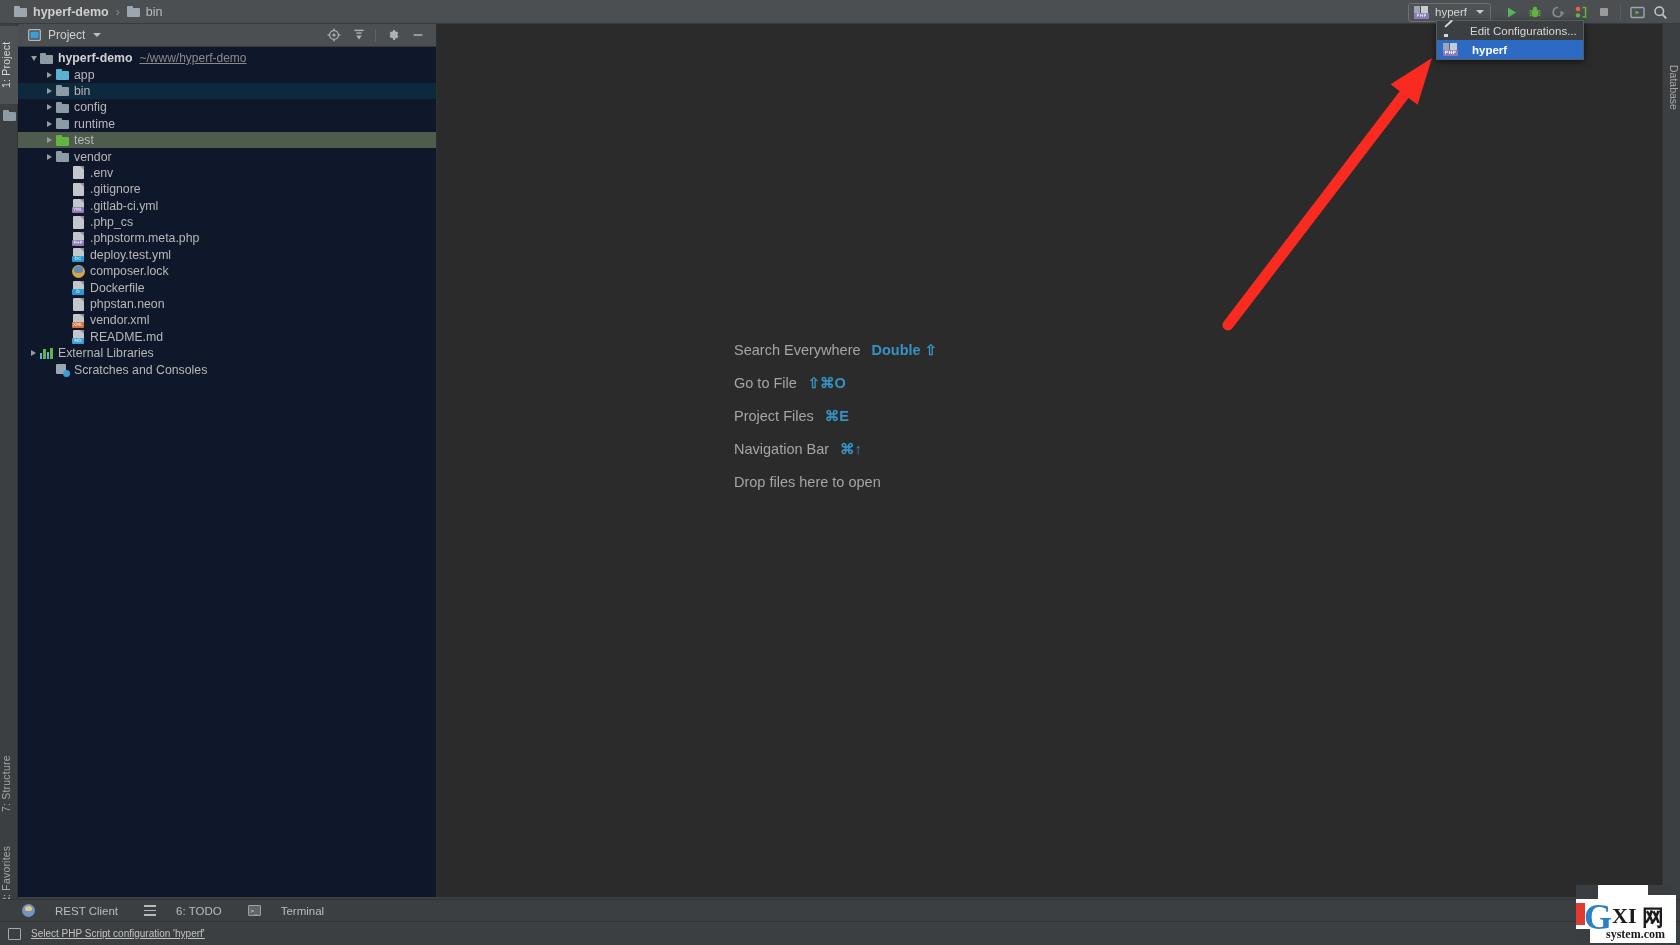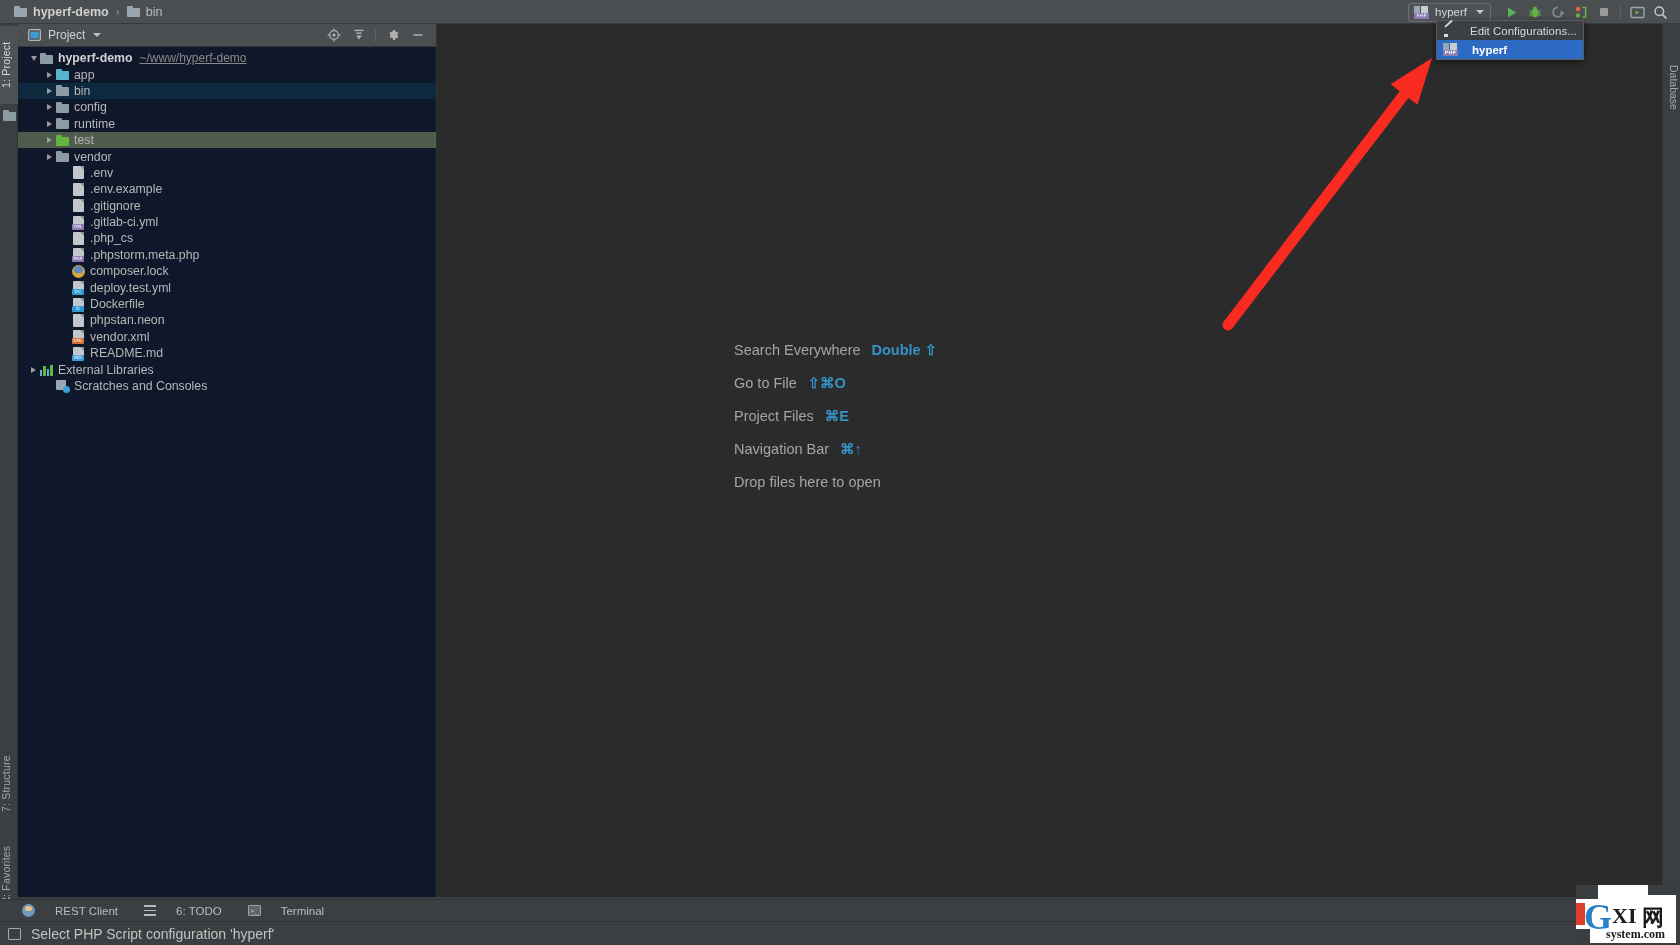--- a/index.html
+++ b/index.html
@@ -189,21 +189,21 @@
   .todo-ico span{height:1.6px;background:#b9b9b9;}
   .term-ico{width:13px;height:11px;background:#5f6568;border:1px solid #9aa0a3;border-radius:1px;
     font-size:6.5px;color:#cfcfcf;line-height:10px;padding-left:1.5px;font-family:"DejaVu Sans Mono",monospace;}
 
   .statusbar {
     position:absolute; left:0; bottom:0; width:1680px; height:24px;
     background:#3c3f41; border-top:1px solid #313335;
     display:flex; align-items:center; padding-left:8px;
   }
   .sb-ico { width:13px;height:12px;border:1.4px solid #a8a8a8;border-radius:1px;margin-right:10px; }
-  .sb-text { font-size:14px; color:#c2c2c2; }
+  .sb-text { font-size:10px; color:#c2c2c2;text-decoration:underline; }
 
   
   .watermark {
     position:absolute; right:4px; bottom:2px; width:100px; height:58px; z-index:60;
   }
 </style>
 </head>
 <body>
 
 <div class="app">
@@ -436,28 +436,20 @@
             <span class="doc"></span>
           </span>
           <span class="lbl">.env</span>
         </div>
         <div class="row">
           <span style="display:inline-block;width:38px;flex:none"></span>
           <span class="arrow"></span>
           <span class="ico">
             <span class="doc"></span>
           </span>
-          <span class="lbl">.env.example</span>
-        </div>
-        <div class="row">
-          <span style="display:inline-block;width:38px;flex:none"></span>
-          <span class="arrow"></span>
-          <span class="ico">
-            <span class="doc"></span>
-          </span>
           <span class="lbl">.gitignore</span>
         </div>
         <div class="row">
           <span style="display:inline-block;width:38px;flex:none"></span>
           <span class="arrow"></span>
           <span class="ico">
             <span class="doc">
               <span class="bdg yml">YML</span>
             </span>
           </span>
@@ -478,33 +470,33 @@
             <span class="doc">
               <span class="bdg php">PHP</span>
             </span>
           </span>
           <span class="lbl">.phpstorm.meta.php</span>
         </div>
         <div class="row">
           <span style="display:inline-block;width:38px;flex:none"></span>
           <span class="arrow"></span>
           <span class="ico">
-            <span class="composer-ico"></span>
-          </span>
-          <span class="lbl">composer.lock</span>
-        </div>
-        <div class="row">
-          <span style="display:inline-block;width:38px;flex:none"></span>
-          <span class="arrow"></span>
-          <span class="ico">
             <span class="doc">
               <span class="bdg dc">DC</span>
             </span>
           </span>
           <span class="lbl">deploy.test.yml</span>
+        </div>
+        <div class="row">
+          <span style="display:inline-block;width:38px;flex:none"></span>
+          <span class="arrow"></span>
+          <span class="ico">
+            <span class="composer-ico"></span>
+          </span>
+          <span class="lbl">composer.lock</span>
         </div>
         <div class="row">
           <span style="display:inline-block;width:38px;flex:none"></span>
           <span class="arrow"></span>
           <span class="ico">
             <span class="doc">
               <span class="bdg d">D</span>
             </span>
           </span>
           <span class="lbl">Dockerfile</span>

